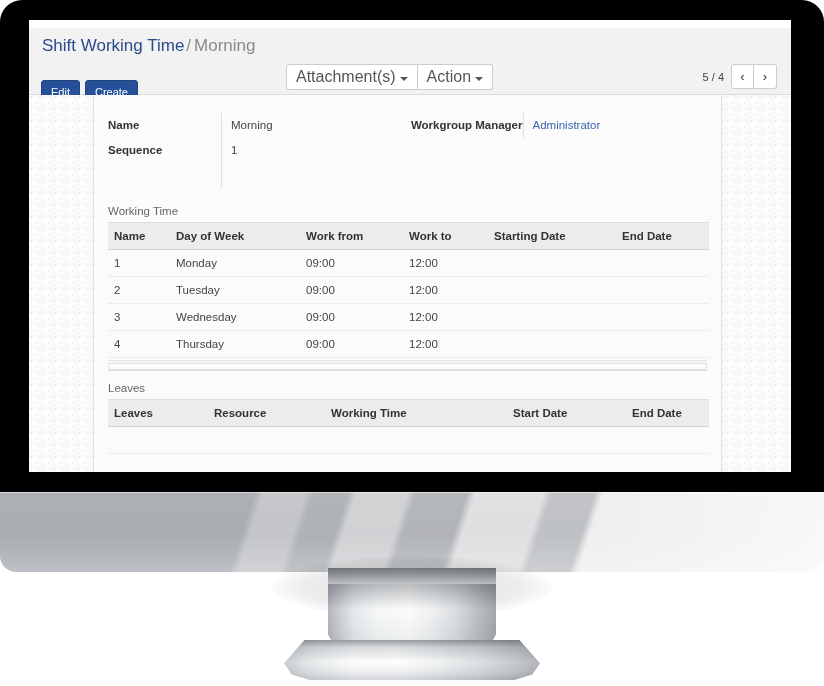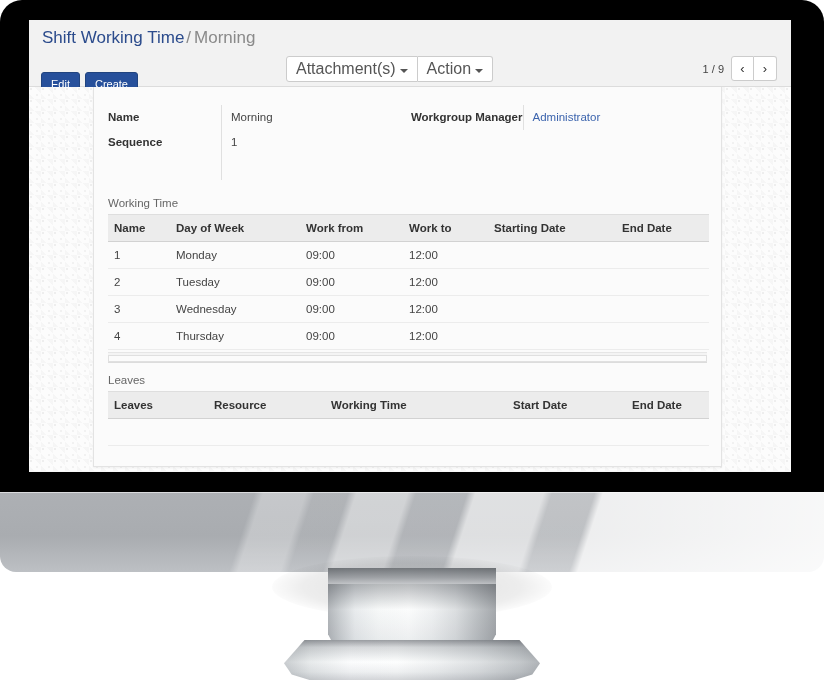--- a/index.html
+++ b/index.html
@@ -132,20 +132,21 @@
     background: #f7f7f7;
   }
 
   
   .control-bar {
     position: relative;
     background: #f2f2f2;
     border-bottom: 1px solid #dcdcdc;
     padding: 7px 12px 9px 12px;
     height: 67px;
+    margin-top: 8px;
   }
 
   .breadcrumb {
     font-size: 17px;
     line-height: 22px;
     white-space: nowrap;
     padding-left: 1px;
   }
   .breadcrumb .crumb-link {
     color: #2b4b8c;
@@ -389,21 +390,21 @@
               <button class="btn-primary">Edit</button>
               <button class="btn-primary">Create</button>
             </div>
 
             <div class="btn-group-center">
               <button class="btn-default"><span>Attachment(s)</span><span class="caret"></span></button>
               <button class="btn-default"><span>Action</span><span class="caret"></span></button>
             </div>
 
             <div class="pager">
-              <span class="pager-count">1 / 9</span>
+              <span class="pager-count">5 / 4</span>
               <div class="pager-btns">
                 <button class="pager-btn">‹</button>
                 <button class="pager-btn">›</button>
               </div>
             </div>
 
           </div>
         </div>
 
         <div class="workspace">

